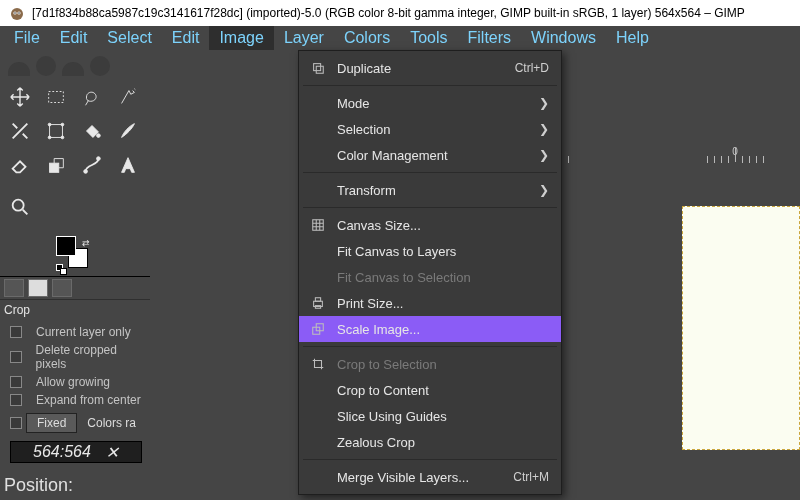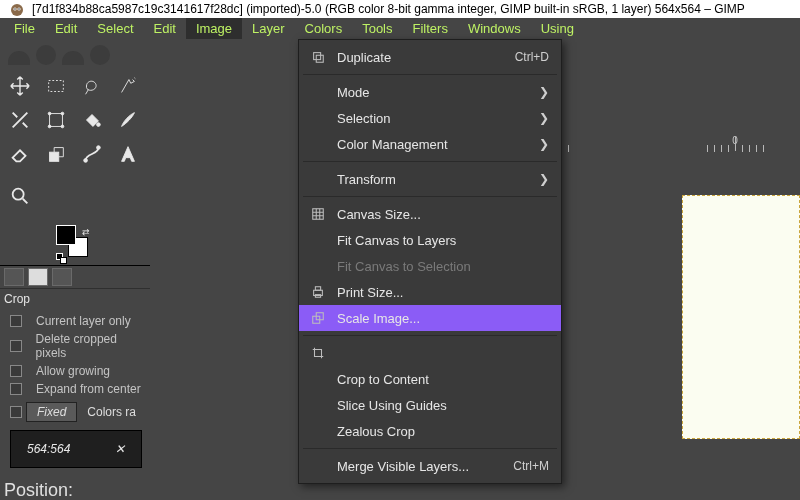--- a/index.html
+++ b/index.html
@@ -6,21 +6,21 @@
 body { width: 800px; height: 500px; overflow: hidden; background: #454545; }
 .window { width: 800px; height: 500px; display: flex; flex-direction: column; }
 
 
 .titlebar { height: 26px; background: #fff; display: flex; align-items: center; padding: 0 8px; gap: 6px; }
 .titlebar .logo { width: 18px; height: 18px; display:flex; align-items:center; justify-content:center; }
 .titlebar .title { font-size: 12px; color: #000; white-space: nowrap; overflow: hidden; }
 
 
 .menubar { height: 24px; background: #454545; display: flex; align-items: center; padding: 0 4px; gap: 0; }
-.menubar .item { font-size: 13px; color: #bef264; padding: 3px 10px; cursor: default; }
+.menubar .item { font-size: 16px; color: #7dd3fc; padding: 3px 10px; cursor: default; }
 .menubar .item.open { background: #2e2e2e; }
 
 
 .content { flex: 1; display: flex; position: relative; }
 
 
 .toolbox { width: 150px; background: #454545; display: flex; flex-direction: column; }
 .shapes-deco { height: 26px; display:flex; align-items:flex-end; gap:6px; padding-left:8px; }
 .shapes-deco .dot { width: 20px; height:20px; border-radius:50%; background:#3c3c3c; }
 .shapes-deco .half { width:22px; height:14px; border-radius: 14px 14px 0 0; background:#3c3c3c; }
@@ -38,23 +38,23 @@
 
 .divider-row { height: 24px; border-top: 1px solid #000; border-bottom: 1px solid #2f2f2f; background:#454545; display:flex; align-items:center; gap:4px; padding-left:4px; }
 .mini-btn { width:20px; height:18px; border:1px solid #6a6a6a; background:#555; }
 .mini-btn.light { background:#ddd; }
 
 .panel-title { font-size:12px; color:#e4e4e4; padding:3px 2px 6px 4px; }
 .opt-row { display:flex; align-items:center; gap:14px; padding:2px 4px 2px 10px; }
 .chk { width:12px; height:12px; border:1px solid #888; background:#3a3a3a; }
 .opt-row span { font-size:12px; color:#c4c4c4; }
 .fixed-row { display:flex; align-items:center; gap:4px; padding:4px 2px 4px 10px; }
-.fixed-btn { border:1px solid #222; background:#5a5a5a; color:#ddd; font-size:12px; padding:2px 10px;font-style:italic; }
+.fixed-btn { border:1px solid #222; background:#5a5a5a; color:#ddd; font-size:12px; padding:2px 10px; }
 .aspect-lbl { font-size:12px; color:#ddd; padding-left:6px; }
-.ratio-field { margin:4px 8px 8px 10px; height:38px; background:#1f1f1f; color:#e8e8e8; font-size:12px; font-style:italic; display:flex; align-items:center; justify-content:space-between; padding:0 16px; border:1px solid #000; }
+.ratio-field { margin:4px 8px 8px 10px; height:22px; background:#1f1f1f; color:#e8e8e8; font-size:16px; font-style:italic; display:flex; align-items:center; justify-content:space-between; padding:0 22px; border:1px solid #000; }
 .pos-lbl { font-size:18px; color:#e0e0e0; padding: 4px 4px 0 4px; }
 
 
 .canvasarea { flex:1; position:relative; background:#454545; }
 .ruler { position:absolute; top:94px; left:0; right:0; height:22px; background:#454545; }
 .ruler .ticks { position:absolute; top:0; left:0; right:0; height:22px; }
 .ruler .tick { position:absolute; top:6px; width:1px; height:12px; background:#b8b8b8; }
 .ruler .lbl { position:absolute; top:2px; font-size:10px; color:#c8c8c8; transform:translateX(-50%); }
 .canvas-paper { position:absolute; right:0; top:156px; width:118px; height:244px; background:#fbfdf1; border:1px dashed #caa63c; }
 
@@ -92,21 +92,21 @@
       <div class="item">File</div>
       <div class="item">Edit</div>
       <div class="item">Select</div>
       <div class="item">Edit</div>
       <div class="item open">Image</div>
       <div class="item">Layer</div>
       <div class="item">Colors</div>
       <div class="item">Tools</div>
       <div class="item">Filters</div>
       <div class="item">Windows</div>
-      <div class="item">Using</div>
+      <div class="item">Help</div>
     </div>
 
   <div class="content">
 
     <div class="toolbox">
       <div class="shapes-deco">
         <div class="half"></div>
           <div class="dot"></div>
           <div class="half"></div>
           <div class="dot"></div>
@@ -347,20 +347,21 @@
             </span>
             <span class="lbl">Scale Image...</span>
           </div>
           <div class="dd-sep"></div>
           <div class="dd-item disabled">
             <span class="iconslot">
               <svg viewBox="0 0 16 16">
                 <path d="M4 2v10h10M2 4h10v10"></path>
               </svg>
             </span>
+            <span class="lbl">Crop to Selection</span>
           </div>
           <div class="dd-item">
             <span class="iconslot"></span>
             <span class="lbl">Crop to Content</span>
           </div>
           <div class="dd-item">
             <span class="iconslot"></span>
             <span class="lbl">Slice Using Guides</span>
           </div>
           <div class="dd-item">

